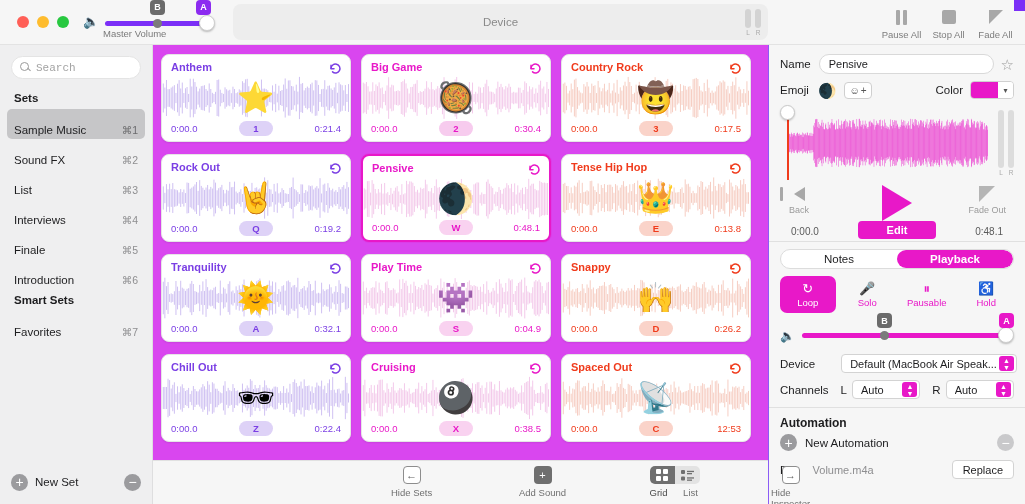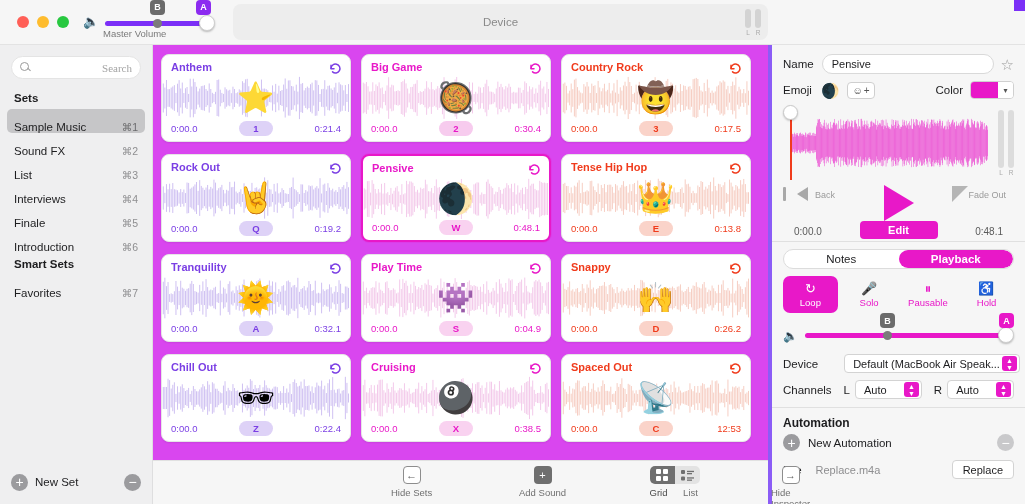--- a/index.html
+++ b/index.html
@@ -98,28 +98,28 @@
   .searchbox .mag::before {
     content:''; position:absolute; left:0; top:0; width:7px; height:7px;
     border:1.3px solid #9a9a9a; border-radius:50%;
   }
   .searchbox .mag::after {
     content:''; position:absolute; left:6.5px; top:7px; width:4px; height:1.3px;
     background:#9a9a9a; transform: rotate(45deg);
   }
   .searchbox input {
     border: none; outline: none; background: transparent;
-    font-family: Liberation Serif, serif; font-size: 11px; color: #333; width: 100%; text-align: right;
+    font-family: Liberation Mono, monospace; font-size: 11px; color: #333; width: 100%;
   }
   .searchbox input::placeholder { color: #a3a3a3; }
 
   .sb-head { font-size: 11.5px; font-weight: bold; color: #1d1d1f; padding: 5px 0 5px 14px; }
   .sb-item {
-    height: 24px; display: flex; align-items: flex-end;
-    margin: 0 7px; padding: 0 7px; border-radius: 5px;
+    height: 24px; display: flex; align-items: flex-start;
+    margin: 0 7px; padding: 15px 7px; border-radius: 5px;
     font-size: 11.5px; color: #1d1d1f;
   }
   .sb-item.sel { background: #c6c6c8; }
   .sb-item .nm { flex: 1; }
   .sb-item .key { font-size: 10.5px; color: #8e8e90; }
   .sb-item.sel .key { color: #6b6b6d; }
 
   .sb-footer {
     margin-top: auto; height: 44px; display: flex; align-items: center;
     padding: 0 11px; gap: 7px;
@@ -191,21 +191,21 @@
     background: #e3e3e3;
   }
   .seg-btn.on { background: #6f6f6f; }
   .seg-labels { display: flex; gap: 7px; margin-top: 3px; }
   .seg-labels span { font-size: 9.5px; color: #6f6f6f; width: 25px; text-align: center; }
   .seg-labels span.on { color: #4a4a4a; }
 
   
   .inspector {
     width: 257px; flex: 0 0 257px; background: #f6f6f6;
-    border-left: 4px solid #8b5cf6; display: flex; flex-direction: column;
+    border-left: 1px solid #8b5cf6; display: flex; flex-direction: column;
     font-size: 11.5px; color: #1d1d1f;
   }
   .insp-row { display: flex; align-items: center; padding: 0 11px; }
   .insp-lbl { font-size: 11.5px; color: #1d1d1f; }
   .name-row { margin-top: 9px; }
   .name-field {
     flex: 1; height: 20px; background: #fff; border: 1px solid #d9d9d9;
     border-radius: 10px; margin-left: 8px; padding: 0 9px;
     display: flex; align-items: center; font-size: 11px; color: #1d1d1f;
   }
@@ -240,21 +240,21 @@
   }
   .bigwave .bw-svg { position: absolute; left: 7px; top: 10px; right: 26px; height: 56px; }
   .bigwave .bw-svg svg { width: 100%; height: 100%; display: block; }
   .bw-meters { position: absolute; right: 0; top: 5px; display: flex; gap: 4px; }
   .bw-col { display: flex; flex-direction: column; align-items: center; }
   .bw-bar { width: 6px; height: 58px; border-radius: 3px; background: #dcdcdc; }
   .bw-lbl { font-size: 6.5px; color: #a9a9a9; margin-top: 1px; }
 
   .transport { position: relative; height: 54px; margin: 0 11px; }
   .tr-btn {
-    position: absolute; display: flex; flex-direction: row; align-items: center; top: 2px;
+    position: absolute; display: flex; flex-direction: column; align-items: center; top: 2px;
   }
   .tr-btn .lbl { font-size: 9px; color: #9b9b9b; margin-top: 2px; }
   .ic-back {
     width: 0; height: 0; border-right: 11px solid #a8a8a8; border-top: 7px solid transparent;
     border-bottom: 7px solid transparent; position: relative;
   }
   .ic-back::after {
     content:''; position:absolute; left:-14px; top:-7px; width:3px; height:14px;
     background:#a8a8a8; border-radius:1px;
   }
@@ -357,20 +357,43 @@
             <div class="meter-bar"></div>
             <div class="meter-lbl">L</div>
           </div>
         <div class="lr-col">
             <div class="meter-bar"></div>
             <div class="meter-lbl">R</div>
           </div>
       </div>
     </div>
 
+    <div class="tb-actions">
+      <div class="tb-btn">
+        <div class="gl">
+            <div class="ic-pause">
+              <i></i>
+              <i></i>
+            </div>
+          </div>
+        <div class="lbl">Pause All</div>
+      </div>
+      <div class="tb-btn">
+        <div class="gl">
+            <div class="ic-stop"></div>
+          </div>
+        <div class="lbl">Stop All</div>
+      </div>
+      <div class="tb-btn">
+        <div class="gl">
+            <div class="ic-fade"></div>
+          </div>
+        <div class="lbl">Fade All</div>
+      </div>
+    </div>
     <div class="corner-accent"></div>
   </div>
 
   <div class="body">
 
     <div class="sidebar">
       <div class="searchbox">
         <span class="mag"></span>
         <input value="" placeholder="Search" style="">
       </div>
@@ -2576,19 +2599,19 @@
 
       <div class="auto-head">Automation</div>
       <div class="auto-row">
         <div class="circ-btn">+</div>
         <span class="txt">New Automation</span>
         <div class="circ-btn" style="background:#c9c9cb;">−</div>
       </div>
 
       <div class="file-row">
         <span class="insp-lbl">File</span>
-        <span class="file-name">Replace.m4a</span>
+        <span class="file-name">Volume.m4a</span>
         <div class="replace-btn">Replace</div>
       </div>
 
     </div>
   </div>
 </div>
 
 </body></html>

